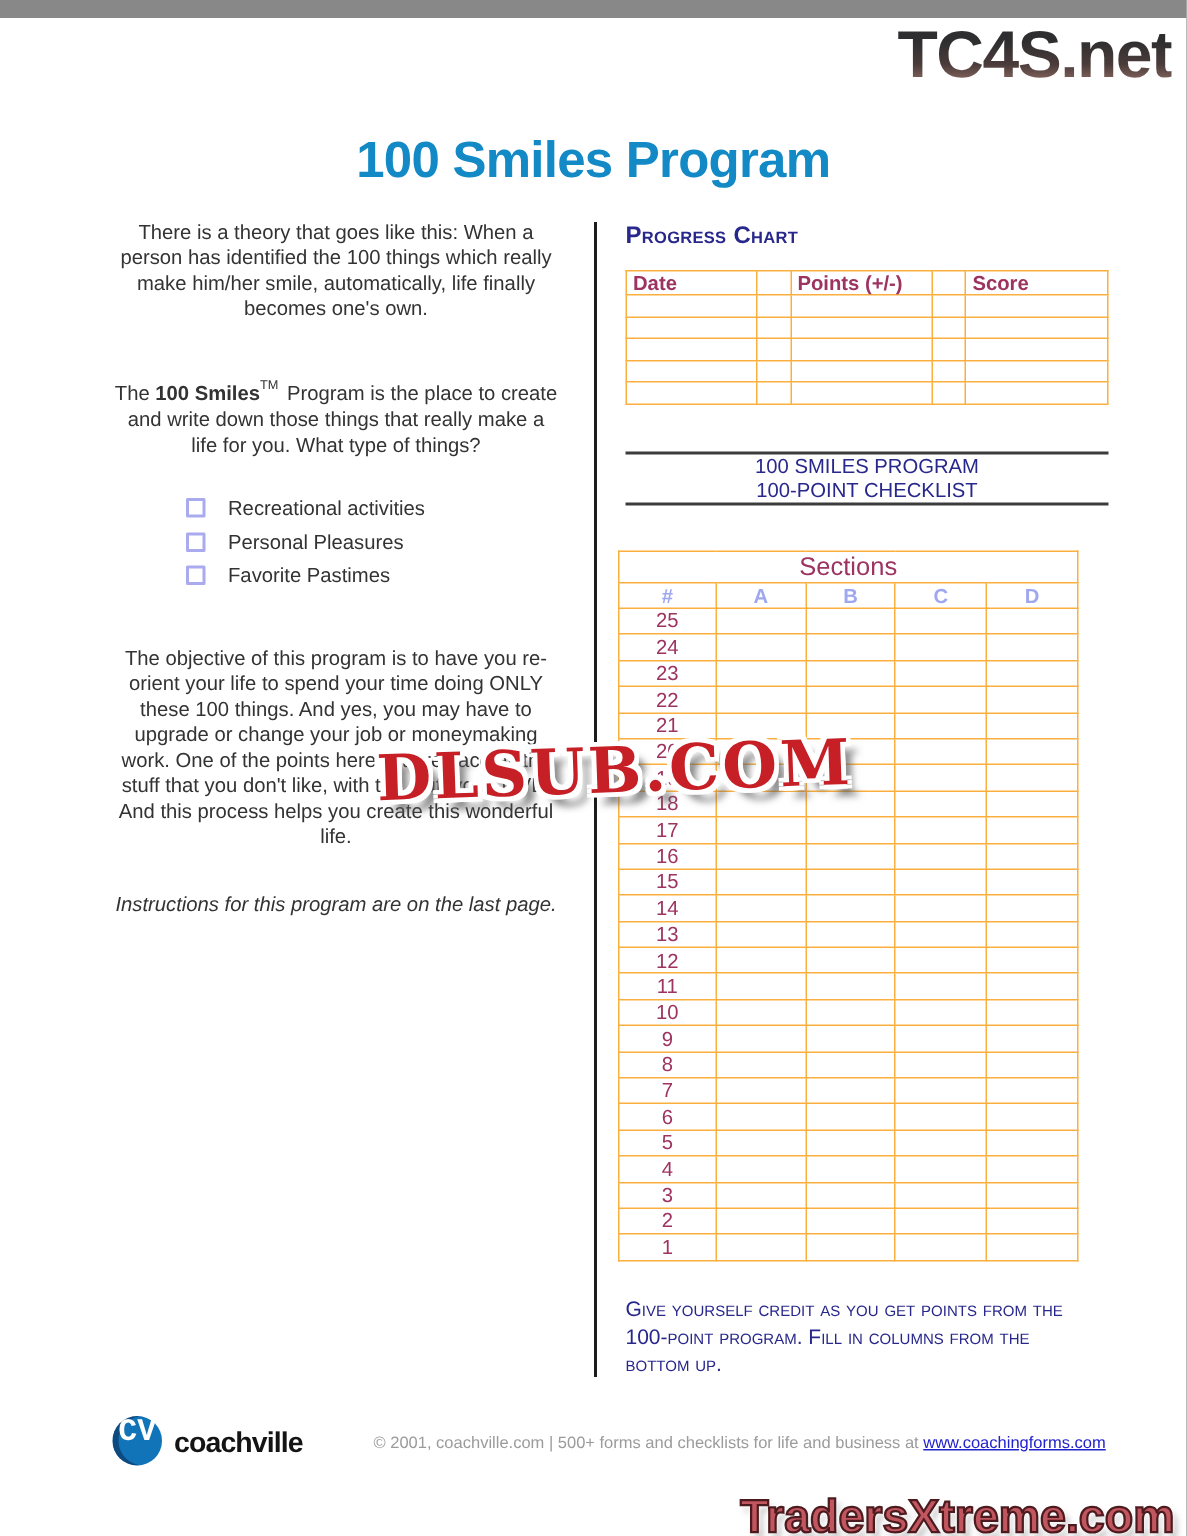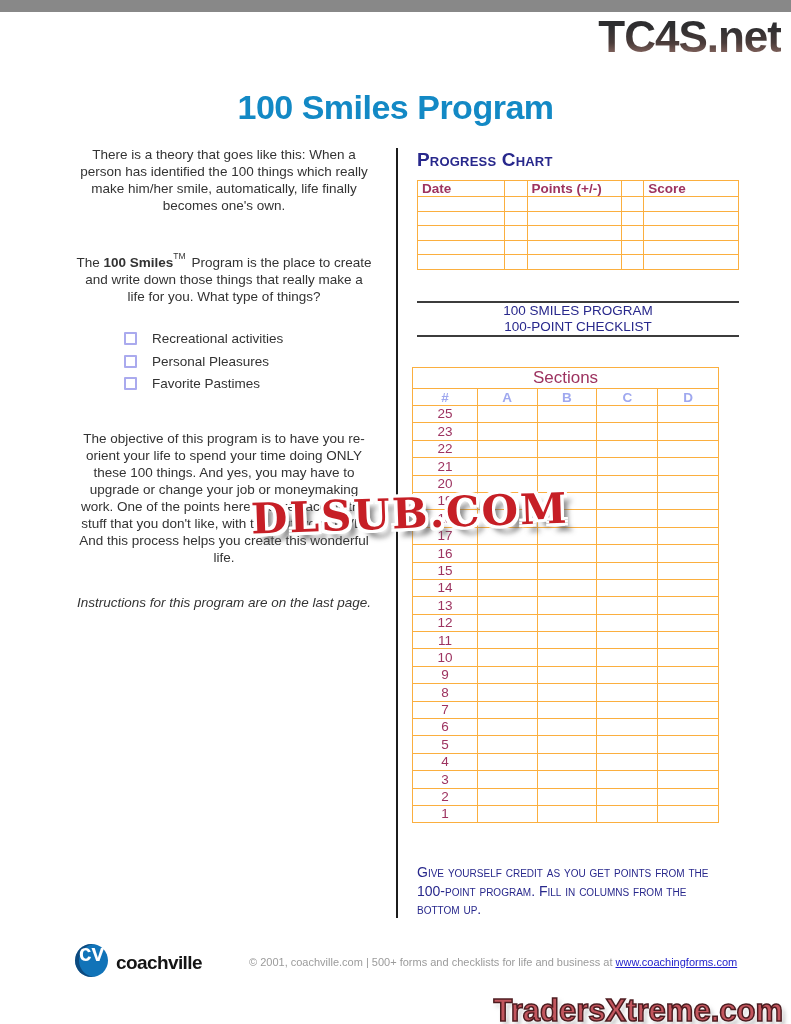--- a/index.html
+++ b/index.html
@@ -26,21 +26,21 @@
   .p2 sup{font-size:8.5px;position:relative;top:-2px;padding-right:2px;}
   .p3{margin-bottom:28px !important;}
   .note-italic{font-style:italic;}
   .checklist{margin:0 0 35px 0;}
   .chk-row{display:flex;align-items:center;height:22.5px;padding-left:49px;}
   .chk-box{width:9px;height:9px;border:2px solid #aaaaee;border-radius:1px;margin-right:15px;flex:0 0 auto;}
 
   
   .right-col{position:absolute;left:417px;top:137px;width:322px;}
   .pc-head{position:absolute;top:0;left:0;font-variant:small-caps;font-weight:bold;
-           color:var(--navy,#28288c);font-size:19px;letter-spacing:.2px;}
+           color:var(--navy,#28288c);font-size:16px;letter-spacing:.2px;}
   table{border-collapse:collapse;padding-left:16px;}
   #progress-table{position:absolute;top:31px;left:0;width:322px;}
   #progress-table th,#progress-table td{border:1px solid var(--border_orange,#fbaf3f);padding:0;}
   #progress-table th{height:15px;text-align:left;padding-left:4px;font-size:13.5px;
            color:var(--maroon,#9d3360);font-weight:bold;}
   #progress-table td{height:13.6px;}
 
   .rules{position:absolute;top:152px;left:0;width:322px;}
   .hrule{height:0;border-top:2px solid #3c3c3c;}
   .rules .cap{color:var(--navy,#28288c);font-size:13.5px;text-align:center;line-height:16px;}
@@ -194,20 +194,27 @@
             <th class="sec-col">D</th>
           </tr>
           <tr>
             <td class="rownum">25</td>
             <td></td>
             <td></td>
             <td></td>
             <td></td>
           </tr>
           <tr>
+            <td class="rownum">24</td>
+            <td></td>
+            <td></td>
+            <td></td>
+            <td></td>
+          </tr>
+          <tr>
             <td class="rownum">23</td>
             <td></td>
             <td></td>
             <td></td>
             <td></td>
           </tr>
           <tr>
             <td class="rownum">22</td>
             <td></td>
             <td></td>

